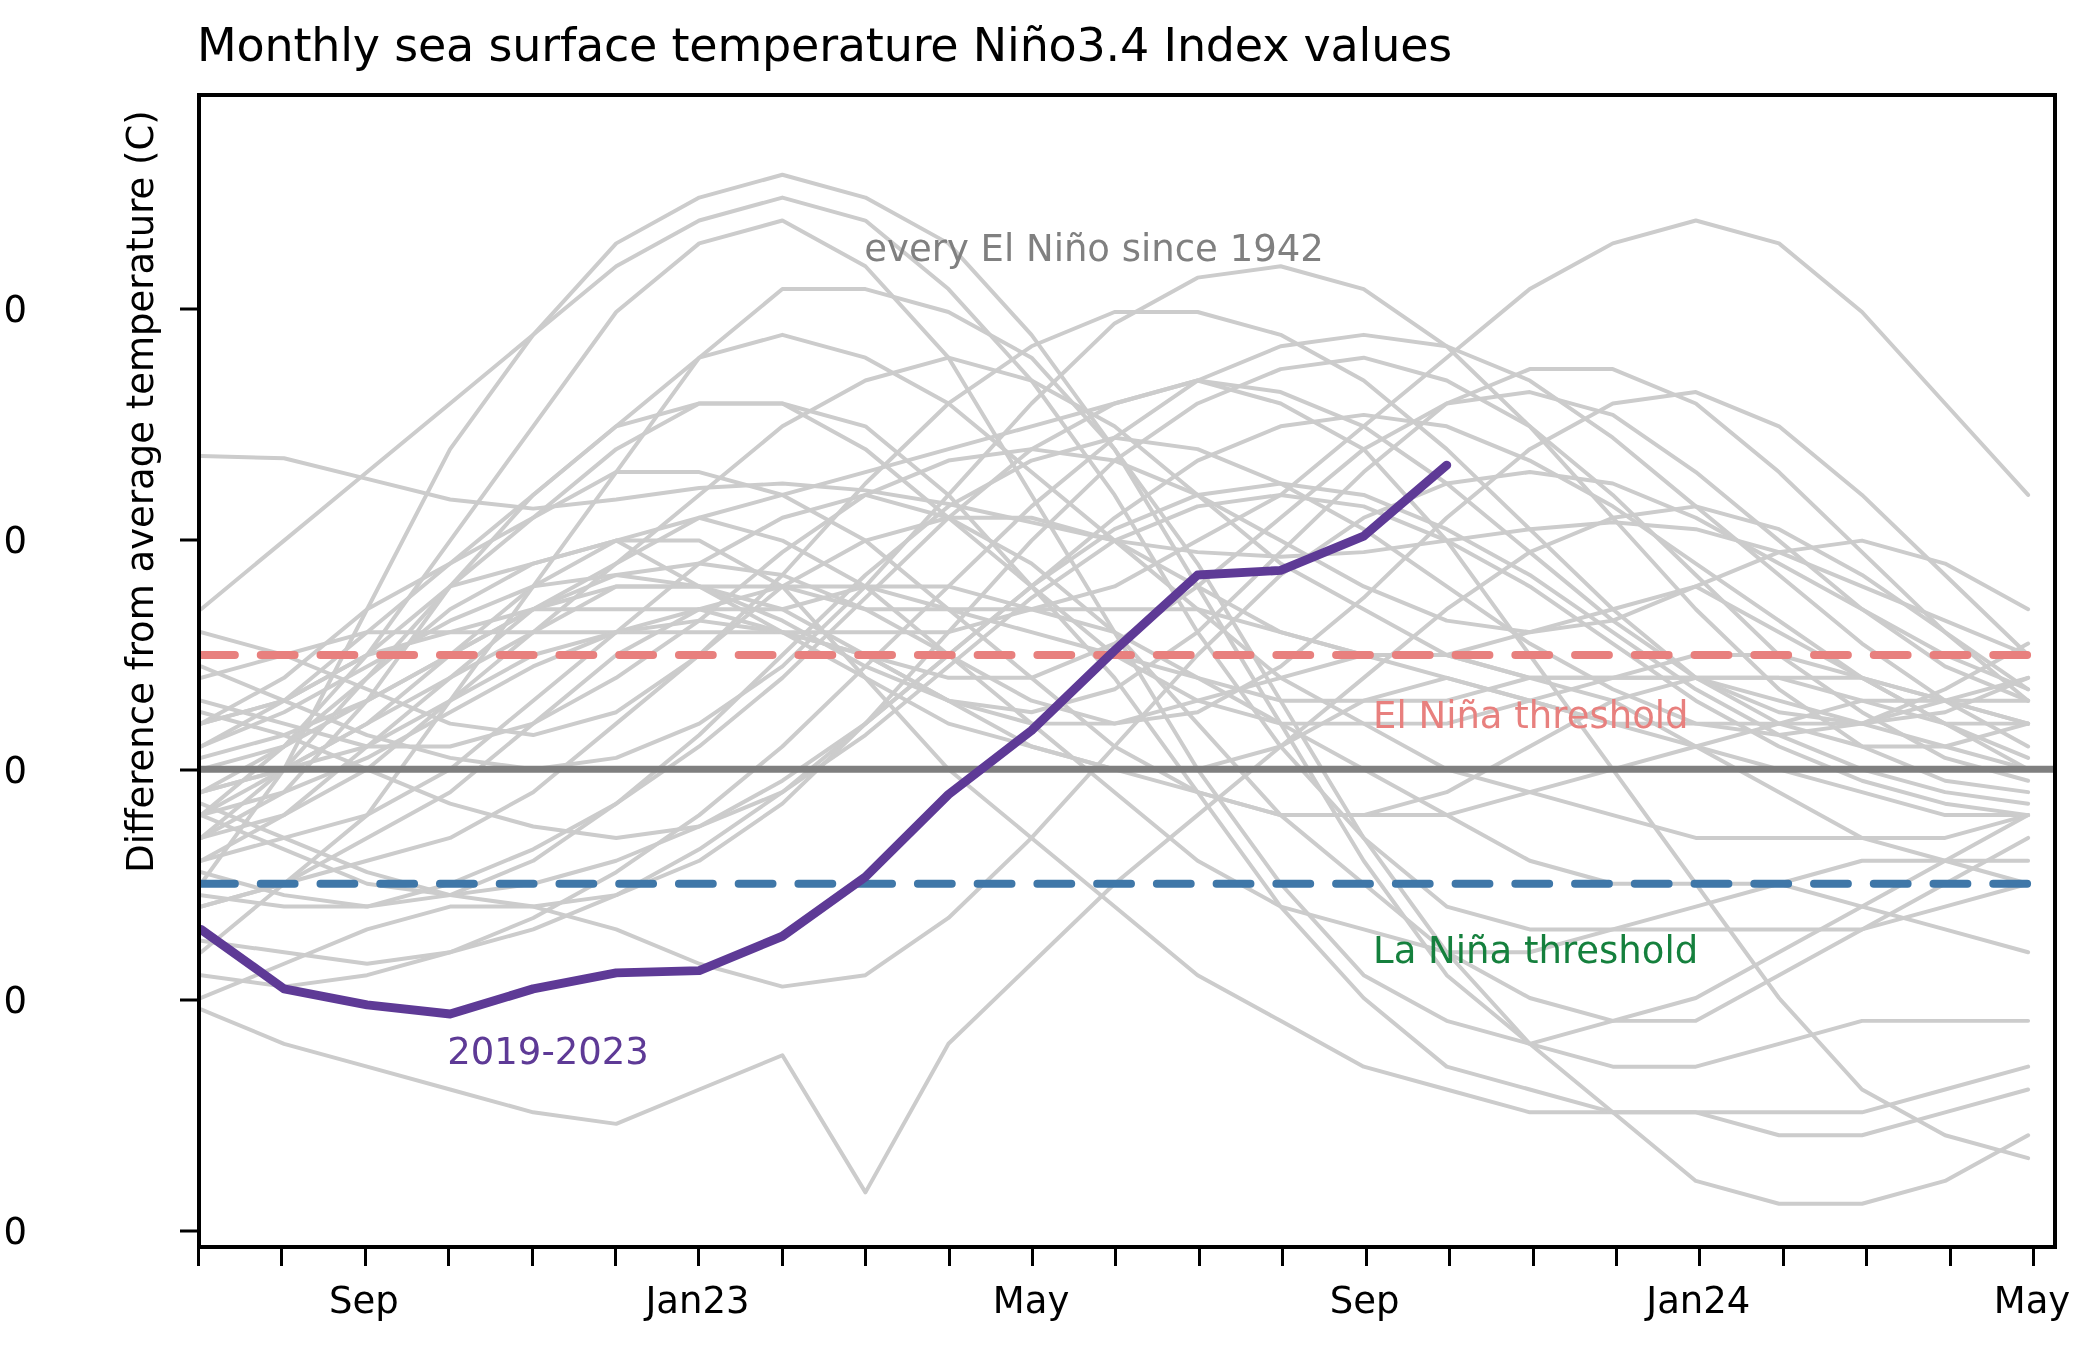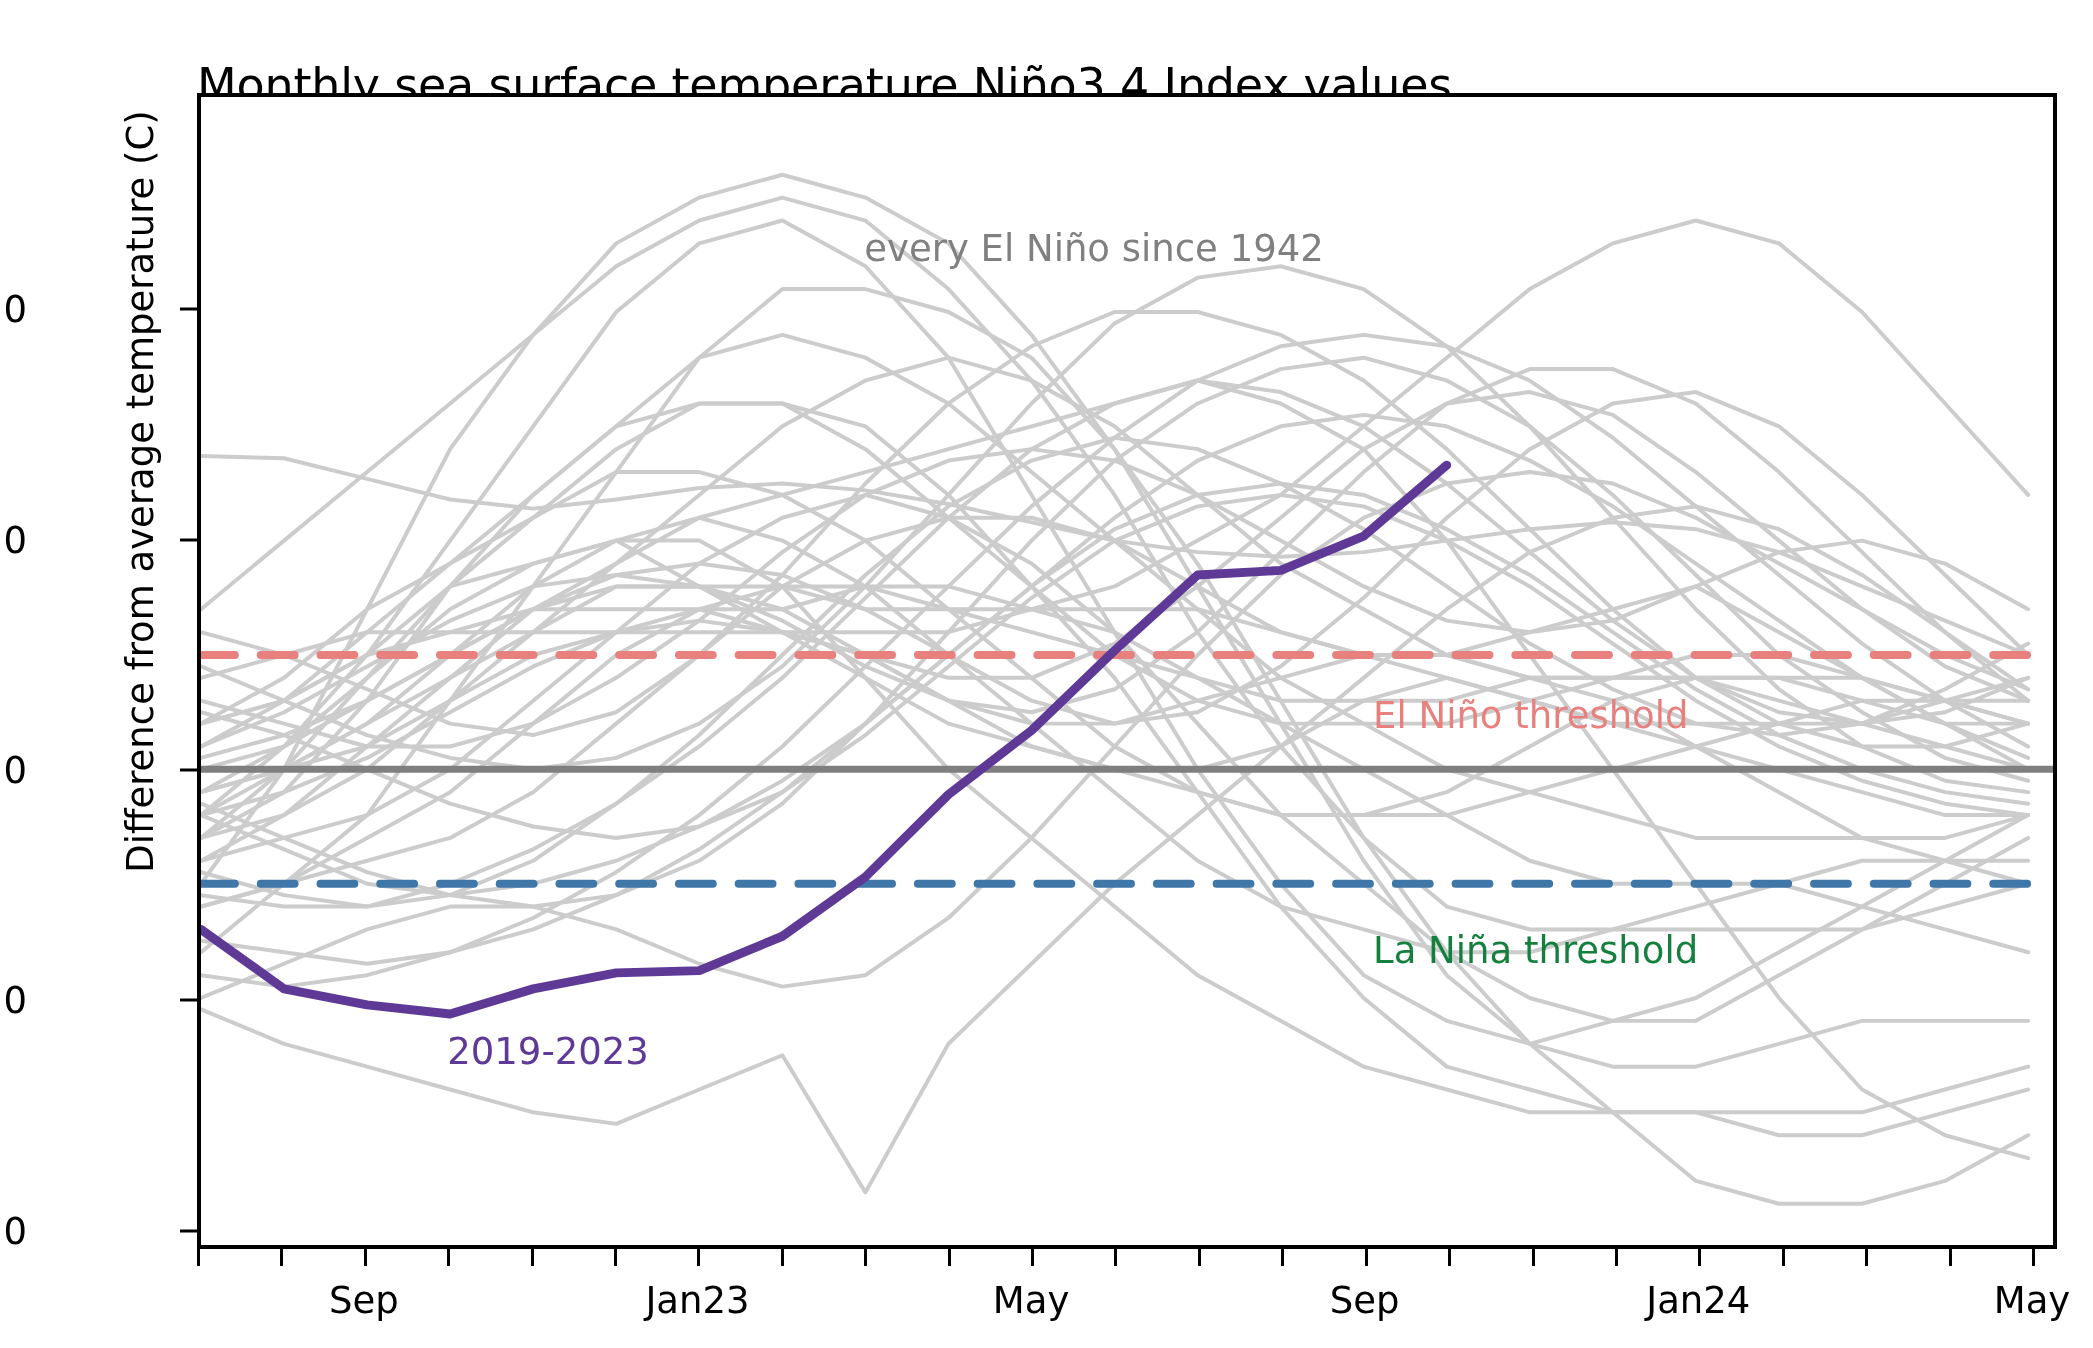--- a/index.html
+++ b/index.html
@@ -1,21 +1,21 @@
 <!DOCTYPE html>
 <html><head>
 <meta charset="utf-8">
 <style>
   html,body{margin:0;padding:0;background:#ffffff;}
   body{width:2093px;height:1348px;font-family:"DejaVu Sans",sans-serif;}
   .figure{position:relative;width:2093px;height:1348px;background:#ffffff;overflow:hidden;}
   .chart-title{
     position:absolute;left:197px;top:18px;width:1860px;
     font-size:46px;color:#000000;font-family:"DejaVu Sans",sans-serif;
-    letter-spacing:-0.2px;white-space:nowrap;margin-top:40px;
+    letter-spacing:-0.2px;white-space:nowrap;
   }
   .ylabel{
     position:absolute;
     left:-300px;top:470px;width:880px;
     transform:rotate(-90deg);transform-origin:center center;
     text-align:center;font-size:37px;color:#000000;white-space:nowrap;
   }
   .plot{
     position:absolute;left:197px;top:93px;width:1860px;height:1156px;
     border:4px solid #000000;box-sizing:border-box;background:#ffffff;
@@ -133,18 +133,18 @@
           <polyline points="0.0,677.0 1860.0,677.0" fill="none" stroke="#7f7f7f" stroke-width="7" stroke-linecap="round" stroke-linejoin="round"></polyline>
         </g>
       <g id="fg-lines">
           <polyline points="0.0,838.2 83.4,898.1 166.8,914.2 250.2,923.4 333.6,898.1 417.0,882.0 500.4,879.7 583.9,845.1 667.3,785.3 750.7,702.4 834.1,637.9 917.5,557.3 1000.9,481.3 1084.3,476.7 1167.7,442.1 1251.1,370.7" fill="none" stroke="#5e3a96" stroke-width="9" stroke-linecap="round" stroke-linejoin="round"></polyline>
         </g>
     </svg>
   </div>
 
   <div id="annotations">
       <div class="annot" style="color: rgb(128, 128, 128); left: 864.265px; top: 226.562px;">every El Niño since 1942</div>
-      <div class="annot" style="color: rgb(232, 128, 126); left: 1373.05px; top: 694.028px;">El Niño threshold</div>
+      <div class="annot" style="color: rgb(232, 128, 126); left: 1373.05px; top: 694.028px;">El Niña threshold</div>
       <div class="annot" style="color: #15803d; left: 1373.05px; top: 928.912px;">La Niña threshold</div>
       <div class="annot" style="color: rgb(94, 58, 150); left: 447.224px; top: 1030.24px;">2019-2023</div>
     </div>
 
 </div>
 
 </body></html>

